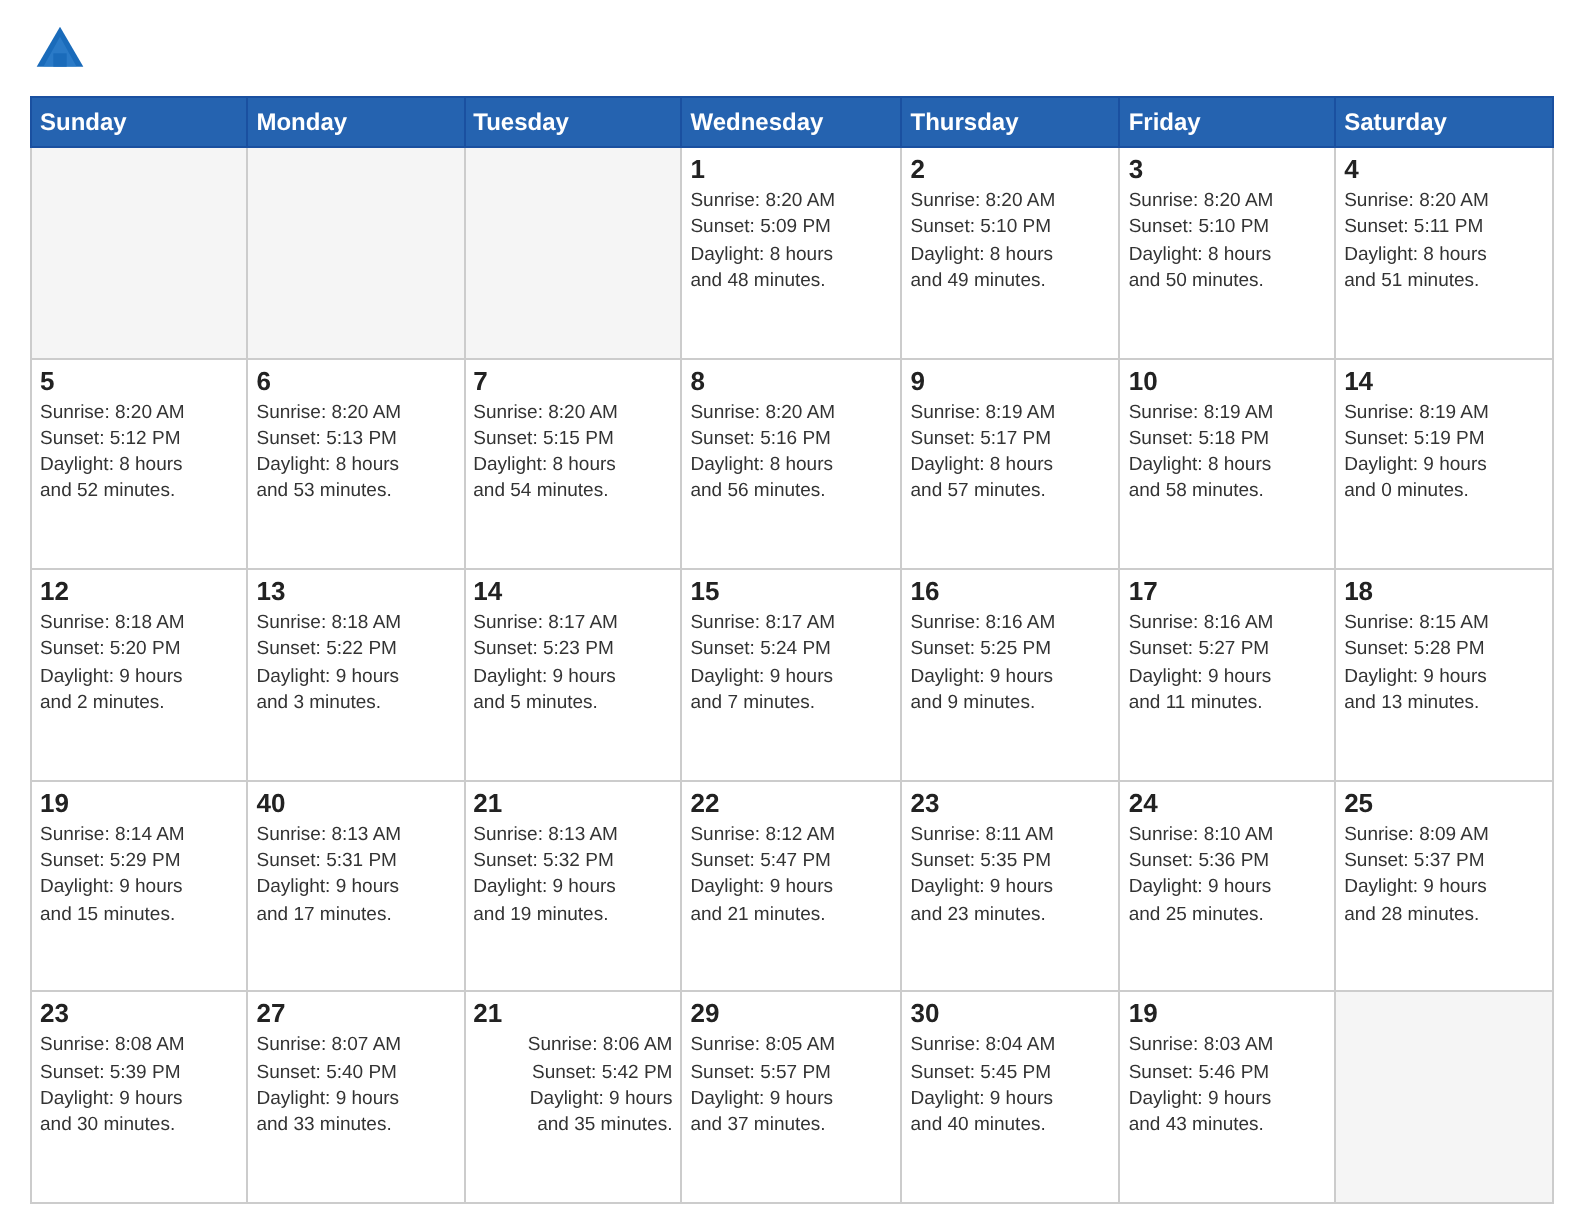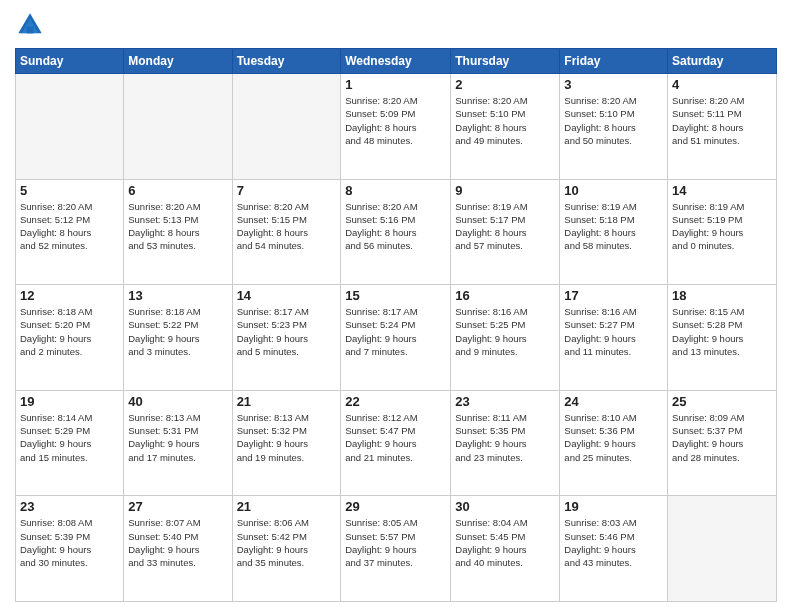--- a/index.html
+++ b/index.html
@@ -322,21 +322,21 @@
           </td>
           <td>
             <div class="day-number">27</div>
             <div class="day-info" style="white-space: pre-line;">Sunrise: 8:07 AM
 Sunset: 5:40 PM
 Daylight: 9 hours
 and 33 minutes.</div>
           </td>
           <td>
             <div class="day-number">21</div>
-            <div class="day-info" style="white-space: pre-line;">Sunrise: 8:06 AM
+            <div class="day-info" style="white-space: pre-line; text-align: right;">Sunrise: 8:06 AM
 Sunset: 5:42 PM
 Daylight: 9 hours
 and 35 minutes.</div>
           </td>
           <td>
             <div class="day-number">29</div>
             <div class="day-info" style="white-space: pre-line;">Sunrise: 8:05 AM
 Sunset: 5:57 PM
 Daylight: 9 hours
 and 37 minutes.</div>

